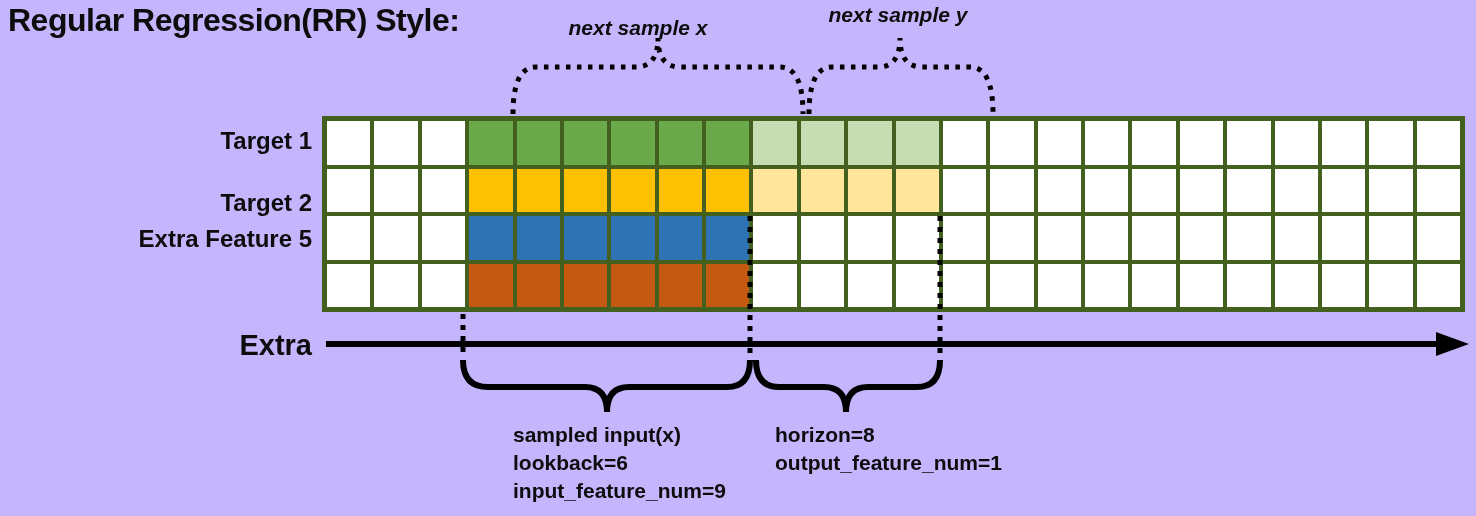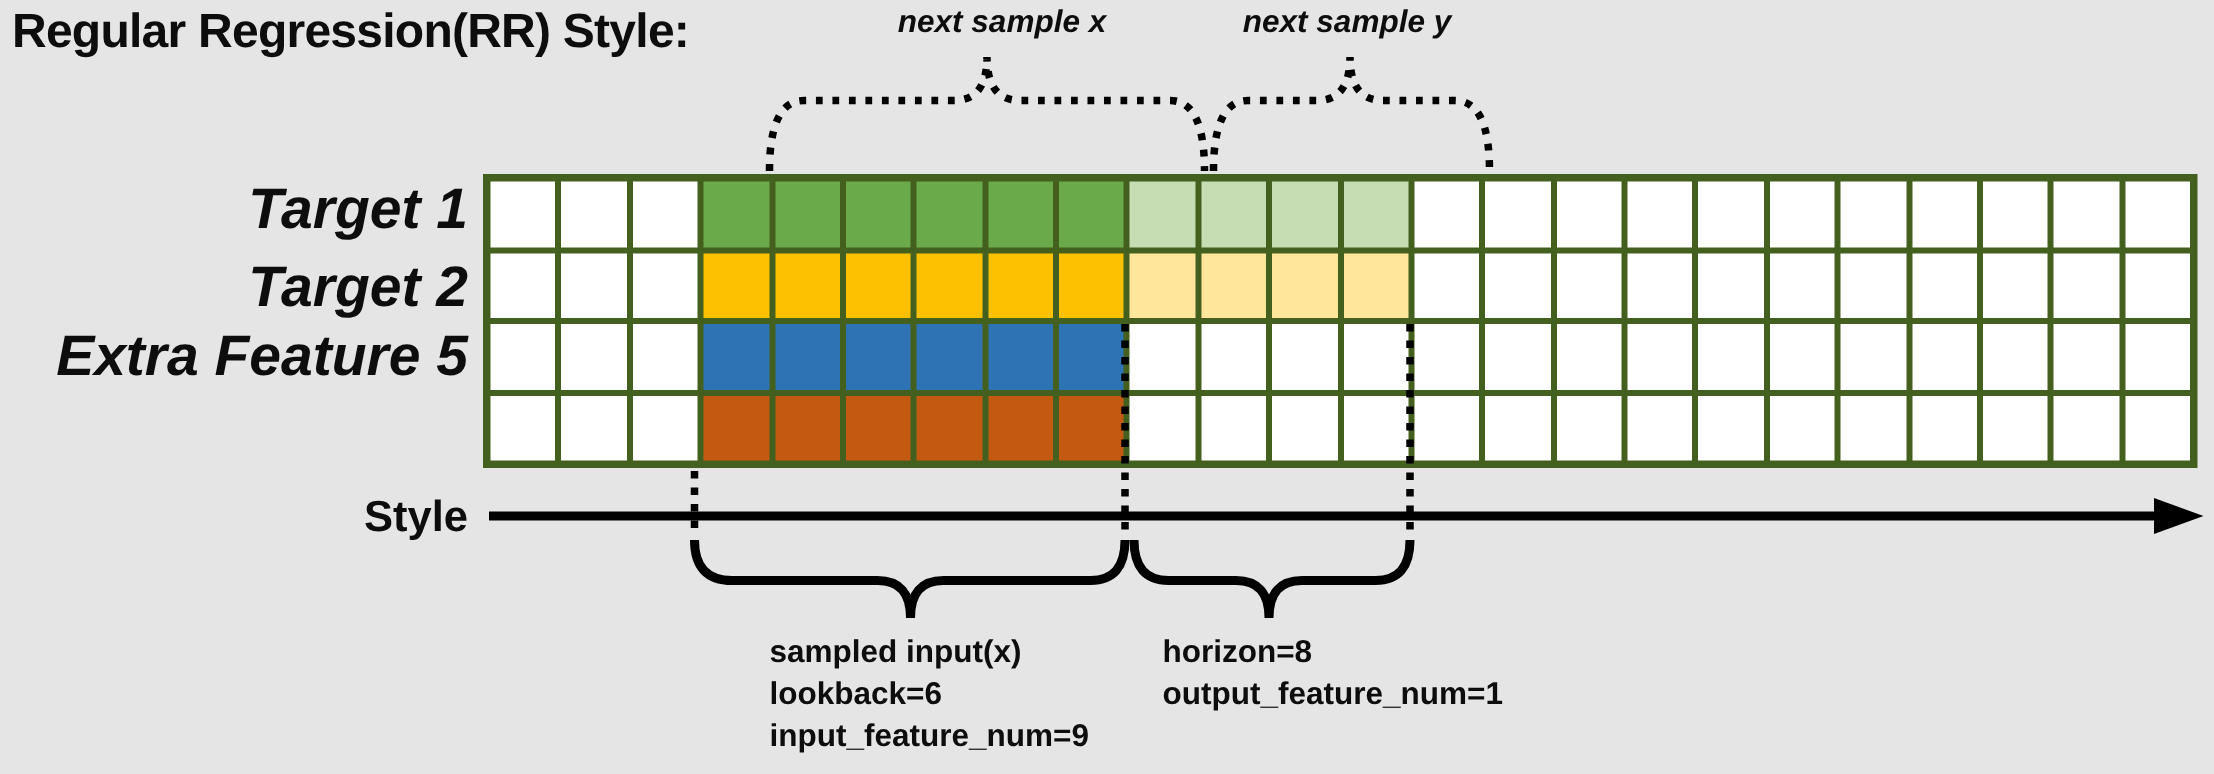--- a/index.html
+++ b/index.html
@@ -1,32 +1,32 @@
 <!DOCTYPE html>
 <html><head>
 <meta charset="utf-8">
 <style>
   html,body{margin:0;padding:0;background:#fff;}
   .canvas{
-    position:relative;width:1476px;height:516px;background:#e5e5e5;
+    position:relative;width:1476px;height:516px;background:#c4b5fd;
     font-family:"Liberation Sans",sans-serif;color:#0d0d0d;overflow:hidden;
   }
   .title{
     position:absolute;left:8px;top:2px;font-size:32px;font-weight:700;
     letter-spacing:-0.5px;white-space:nowrap;
   }
   .ann{
     position:absolute;top:3px;width:260px;text-align:center;
     font-size:21px;font-style:italic;font-weight:600;white-space:nowrap;
   }
-  .ann-x{left:538px;}
+  .ann-x{left:508px;margin-top:13px;}
   .ann-y{left:768px;}
   .row-label{
     position:absolute;left:0;width:312px;height:49px;line-height:49px;
-    text-align:right;font-size:38px;font-weight:700;white-space:nowrap;font-style:italic;
+    text-align:right;font-size:24px;font-weight:700;white-space:nowrap;
   }
   .grid{
     position:absolute;left:322px;top:116px;width:1143px;height:196px;
     box-sizing:border-box;display:grid;
     grid-template-columns:repeat(24,1fr);grid-template-rows:repeat(4,1fr);
     gap:4px;padding:5px;
   }
   .cell{width:100%;height:100%;}
   .overlay{position:absolute;left:0;top:0;pointer-events:none;}
   .time-label{
@@ -44,21 +44,21 @@
 <body>
 
 <div class="canvas">
 
   <div class="title">Regular Regression(RR) Style:</div>
 
   <div class="ann ann-x">next sample x</div>
   <div class="ann ann-y">next sample y</div>
 
   <div class="row-label" style="top:116px">Target 1</div>
-  <div class="row-label" style="top:168px">Target 2</div>
+  <div class="row-label" style="top:178px">Target 2</div>
   <div class="row-label" style="top:214px">Extra Feature 5</div>
 
   <div class="grid" id="sample-grid" style="background: rgb(68, 96, 30);">
       <div class="cell" style="background: rgb(255, 255, 255);"></div>
       <div class="cell" style="background: rgb(255, 255, 255);"></div>
       <div class="cell" style="background: rgb(255, 255, 255);"></div>
       <div class="cell" style="background: rgb(106, 170, 75);"></div>
       <div class="cell" style="background: rgb(106, 170, 75);"></div>
       <div class="cell" style="background: rgb(106, 170, 75);"></div>
       <div class="cell" style="background: rgb(106, 170, 75);"></div>
@@ -162,21 +162,21 @@
     <line x1="750" y1="216" x2="750" y2="358" stroke="#000" stroke-width="5" stroke-dasharray="5 6"></line>
     <line x1="940" y1="216" x2="940" y2="358" stroke="#000" stroke-width="5" stroke-dasharray="5 6"></line>
 
     <line x1="326" y1="344" x2="1440" y2="344" stroke="#000" stroke-width="6"></line>
     <polygon points="1469,344 1436,332 1436,356" fill="#000"></polygon>
 
     <path d="M 463,360 Q 463,387 488,387 L 585,387 Q 607,387 607,412 Q 607,387 629,387 L 727,387 Q 750,387 750,360" fill="none" stroke="#000" stroke-width="6"></path>
     <path d="M 756,360 Q 756,387 779,387 L 824,387 Q 846,387 846,412 Q 846,387 868,387 L 917,387 Q 940,387 940,360" fill="none" stroke="#000" stroke-width="6"></path>
   </svg>
 
-  <div class="time-label">Style</div>
+  <div class="time-label">Extra</div>
 
   <div class="block block-input">
     <div>sampled input(x)</div>
     <div>lookback=6</div>
     <div>input_feature_num=9</div>
   </div>
 
   <div class="block block-output">
     <div>horizon=8</div>
     <div>output_feature_num=1</div>

